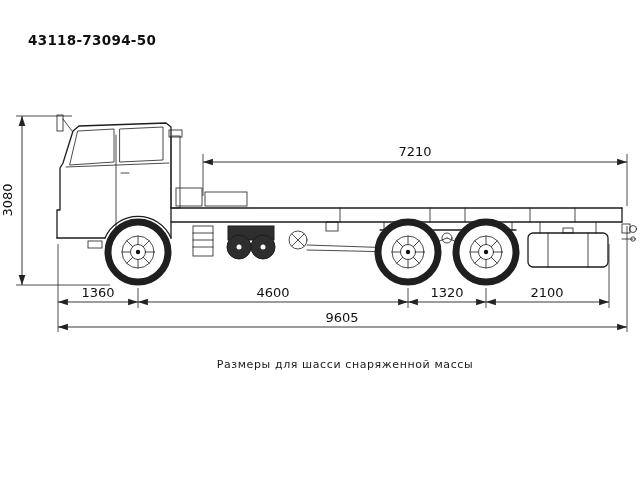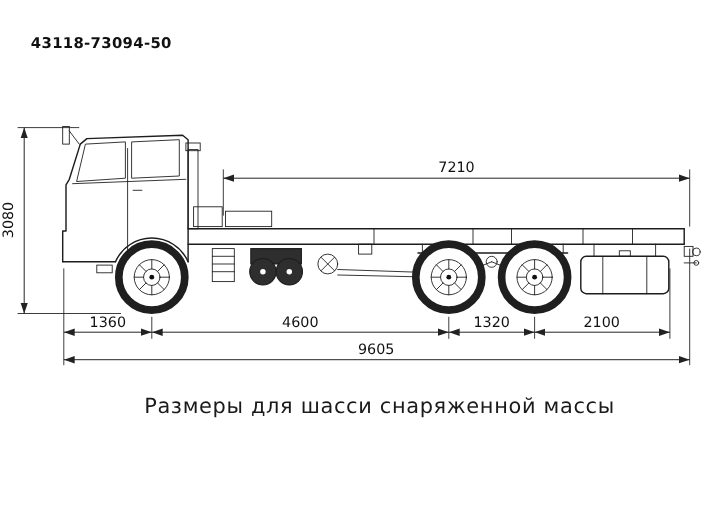--- a/index.html
+++ b/index.html
@@ -6,21 +6,21 @@
   .page {
     position:relative; width:640px; height:384px; background:#ffffff;
     font-family:"DejaVu Sans", sans-serif; overflow:hidden;
   }
   .title {
     position:absolute; left:28px; top:32px;
     font-size:13.5px; font-weight:bold; color:#111; letter-spacing:0.3px;
   }
   .caption {
     position:absolute; left:50px; right:0; top:358px; text-align:center;
-    font-size:19px; color:#1a1a1a; letter-spacing:0.6px;
+    font-size:11px; color:#1a1a1a; letter-spacing:0.6px;
   }
   svg.drawing { position:absolute; left:0; top:0; }
   .o   { fill:none; stroke:#1d1d1d; stroke-width:1.3; stroke-linecap:round; stroke-linejoin:round; }
   .t   { fill:none; stroke:#1d1d1d; stroke-width:0.8; stroke-linecap:round; }
   .dk  { fill:#2e2e2e; stroke:#1d1d1d; stroke-width:1; }
   .tire{ fill:#ffffff; stroke:#1f1f1f; stroke-width:7; }
   .dim { stroke:#222; stroke-width:0.9; fill:none; }
   .ext { stroke:#222; stroke-width:0.8; fill:none; }
   .dimtext {
     font-family:"DejaVu Sans", sans-serif; font-size:13px; fill:#111;

